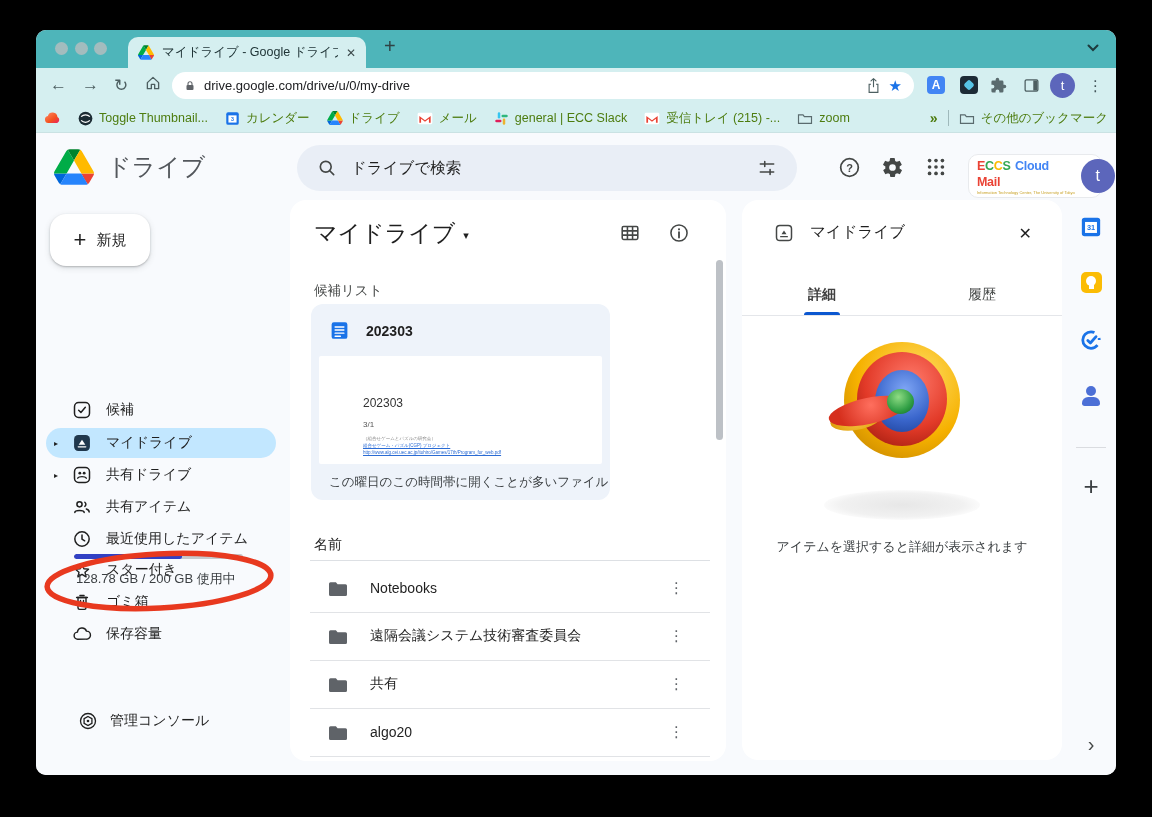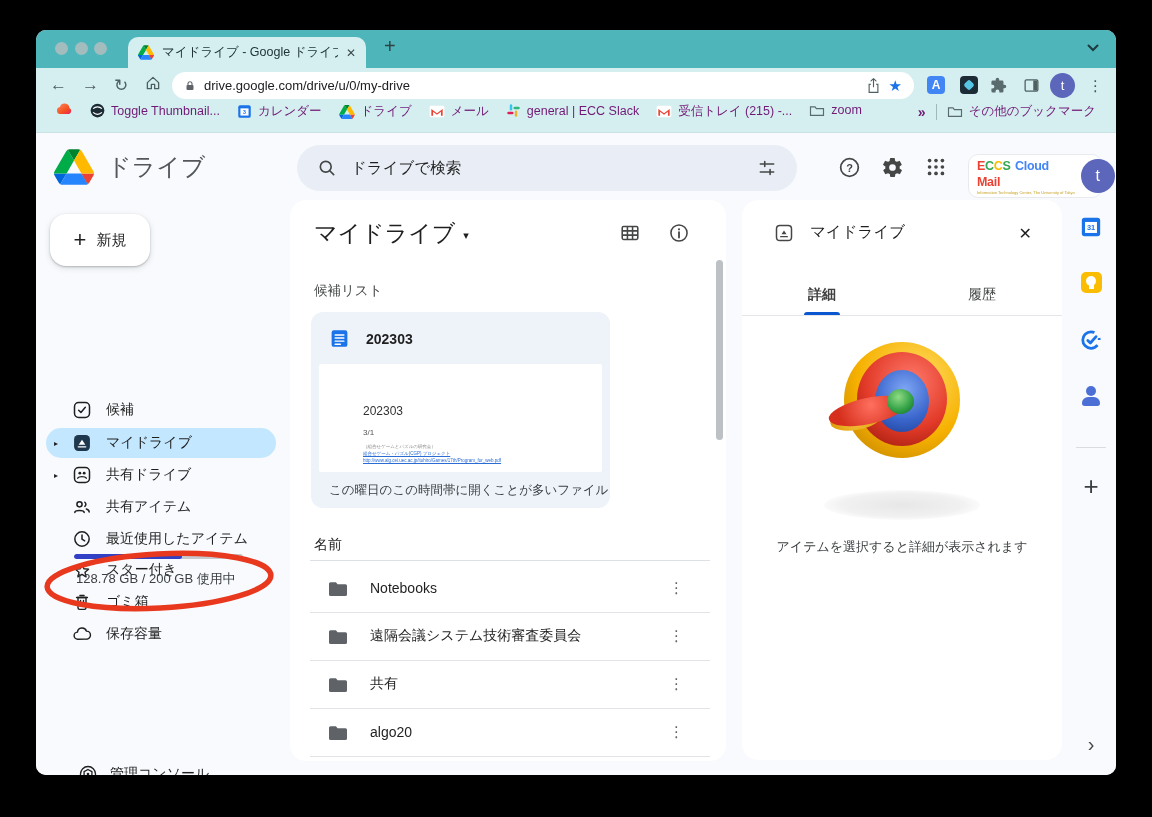--- a/index.html
+++ b/index.html
@@ -29,22 +29,22 @@
   .translate-ic{width:18px;height:18px;border-radius:4px;background:#4285f4;color:#fff;font-size:12px;
     font-weight:bold;display:flex;align-items:center;justify-content:center;}
   .ext-dark{width:18px;height:18px;border-radius:4px;background:#1d2b36;display:flex;align-items:center;justify-content:center;}
   .ext-dark i{width:8px;height:8px;border-radius:2px;background:#57c4e5;transform:rotate(45deg);}
   .avatar-sm{width:25px;height:25px;border-radius:50%;background:#5c66bb;color:#fff;font-size:13px;
     display:flex;align-items:center;justify-content:center;}
   .kebab{font-size:15px;color:#43555a;}
 
   
   .bmbar{position:absolute;left:0;top:73px;width:100%;height:30px;background:#d5eff0;
-    display:flex;align-items:flex-start;padding:0 20px;box-sizing:border-box;gap:17px;
-    font-size:12.5px;color:#701a75;box-shadow:inset 0 -1px 0 rgba(0,0,0,.05);}
+    display:flex;align-items:center;padding:0 8px;box-sizing:border-box;gap:17px;
+    font-size:12.5px;color:#4d7c0f;box-shadow:inset 0 -1px 0 rgba(0,0,0,.05);}
   .bm{display:inline-flex;align-items:center;gap:6px;white-space:nowrap;}
   .bm-right{margin-left:auto;display:inline-flex;align-items:center;gap:10px;}
   .bm-sep{width:1px;height:16px;background:#9fb9bb;}
 
   
   .content{position:absolute;left:0;top:103px;width:1080px;height:642px;background:#f8fafd;}
 
   .logo-wrap{position:absolute;left:18px;top:16px;display:flex;align-items:center;gap:13px;}
   .app-name{font-size:24px;color:#53575c;}
   .searchbar{position:absolute;left:261px;top:12px;width:500px;height:46px;border-radius:23px;
@@ -67,29 +67,29 @@
   .newbtn .plus{font-size:22px;font-weight:300;}
   .nav{position:absolute;left:10px;width:230px;height:30px;display:flex;align-items:center;
     border-radius:15px;font-size:14px;color:#1f1f1f;}
   .nav.sel{background:#c2e7ff;}
   .nav .caret{width:20px;padding-left:8px;font-size:8px;color:#1f1f1f;box-sizing:border-box;}
   .nav .nico{width:20px;height:20px;margin-left:6px;}
   .nav .lbl{margin-left:14px;white-space:nowrap;}
   .storebar{position:absolute;left:38px;top:421px;width:169px;height:5px;border-radius:3px;background:#c6cace;overflow:hidden;}
   .storebar i{display:block;height:100%;background:#3140c4;border-radius:3px;}
   .storetxt{position:absolute;left:40px;top:437px;font-size:13px;color:#3c4043;}
-  .adminrow{position:absolute;left:42px;top:631px;display:flex;align-items:center;gap:12px;font-size:14px;color:#1f1f1f;}
+  .adminrow{position:absolute;left:42px;top:578px;display:flex;align-items:center;gap:12px;font-size:14px;color:#1f1f1f;}
 
   
   .main-card{position:absolute;left:254px;top:67px;width:436px;height:561px;background:#fff;border-radius:16px;}
   .m-title{position:absolute;left:24px;top:18px;font-size:23px;color:#1f1f1f;display:flex;align-items:center;gap:8px;}
   .m-title .caret{font-size:11px;margin-top:4px;}
   .m-ic{position:absolute;top:22px;}
   .sug-lbl{position:absolute;left:24px;top:82px;font-size:13.5px;color:#444746;}
-  .sug-card{position:absolute;left:21px;top:112px;width:299px;height:196px;background:#eef3fa;border-radius:12px;}
+  .sug-card{position:absolute;left:21px;top:104px;width:299px;height:196px;background:#eef3fa;border-radius:12px;}
   .sug-head{position:absolute;left:18px;top:16px;display:flex;align-items:center;gap:16px;}
   .sug-name{font-size:14px;font-weight:bold;color:#1f1f1f;}
   .preview{position:absolute;left:8px;top:52px;width:283px;height:108px;background:#fff;border-radius:2px;}
   .p-title{position:absolute;left:44px;top:40px;font-size:12px;color:#333;}
   .p-date{position:absolute;left:44px;top:64px;font-size:8px;color:#555;}
   .p-lines{position:absolute;left:44px;top:79px;font-size:4.5px;line-height:7px;color:#888;}
   .p-link{color:#2a6bd4;text-decoration:underline;display:block;}
   .sug-cap{position:absolute;left:18px;top:170px;font-size:12.5px;color:#3c4043;white-space:nowrap;}
   .list-head{position:absolute;left:24px;top:336px;font-size:14px;color:#1f1f1f;}
   .head-line{position:absolute;left:20px;right:16px;top:360px;border-top:1px solid #dde0e4;}

